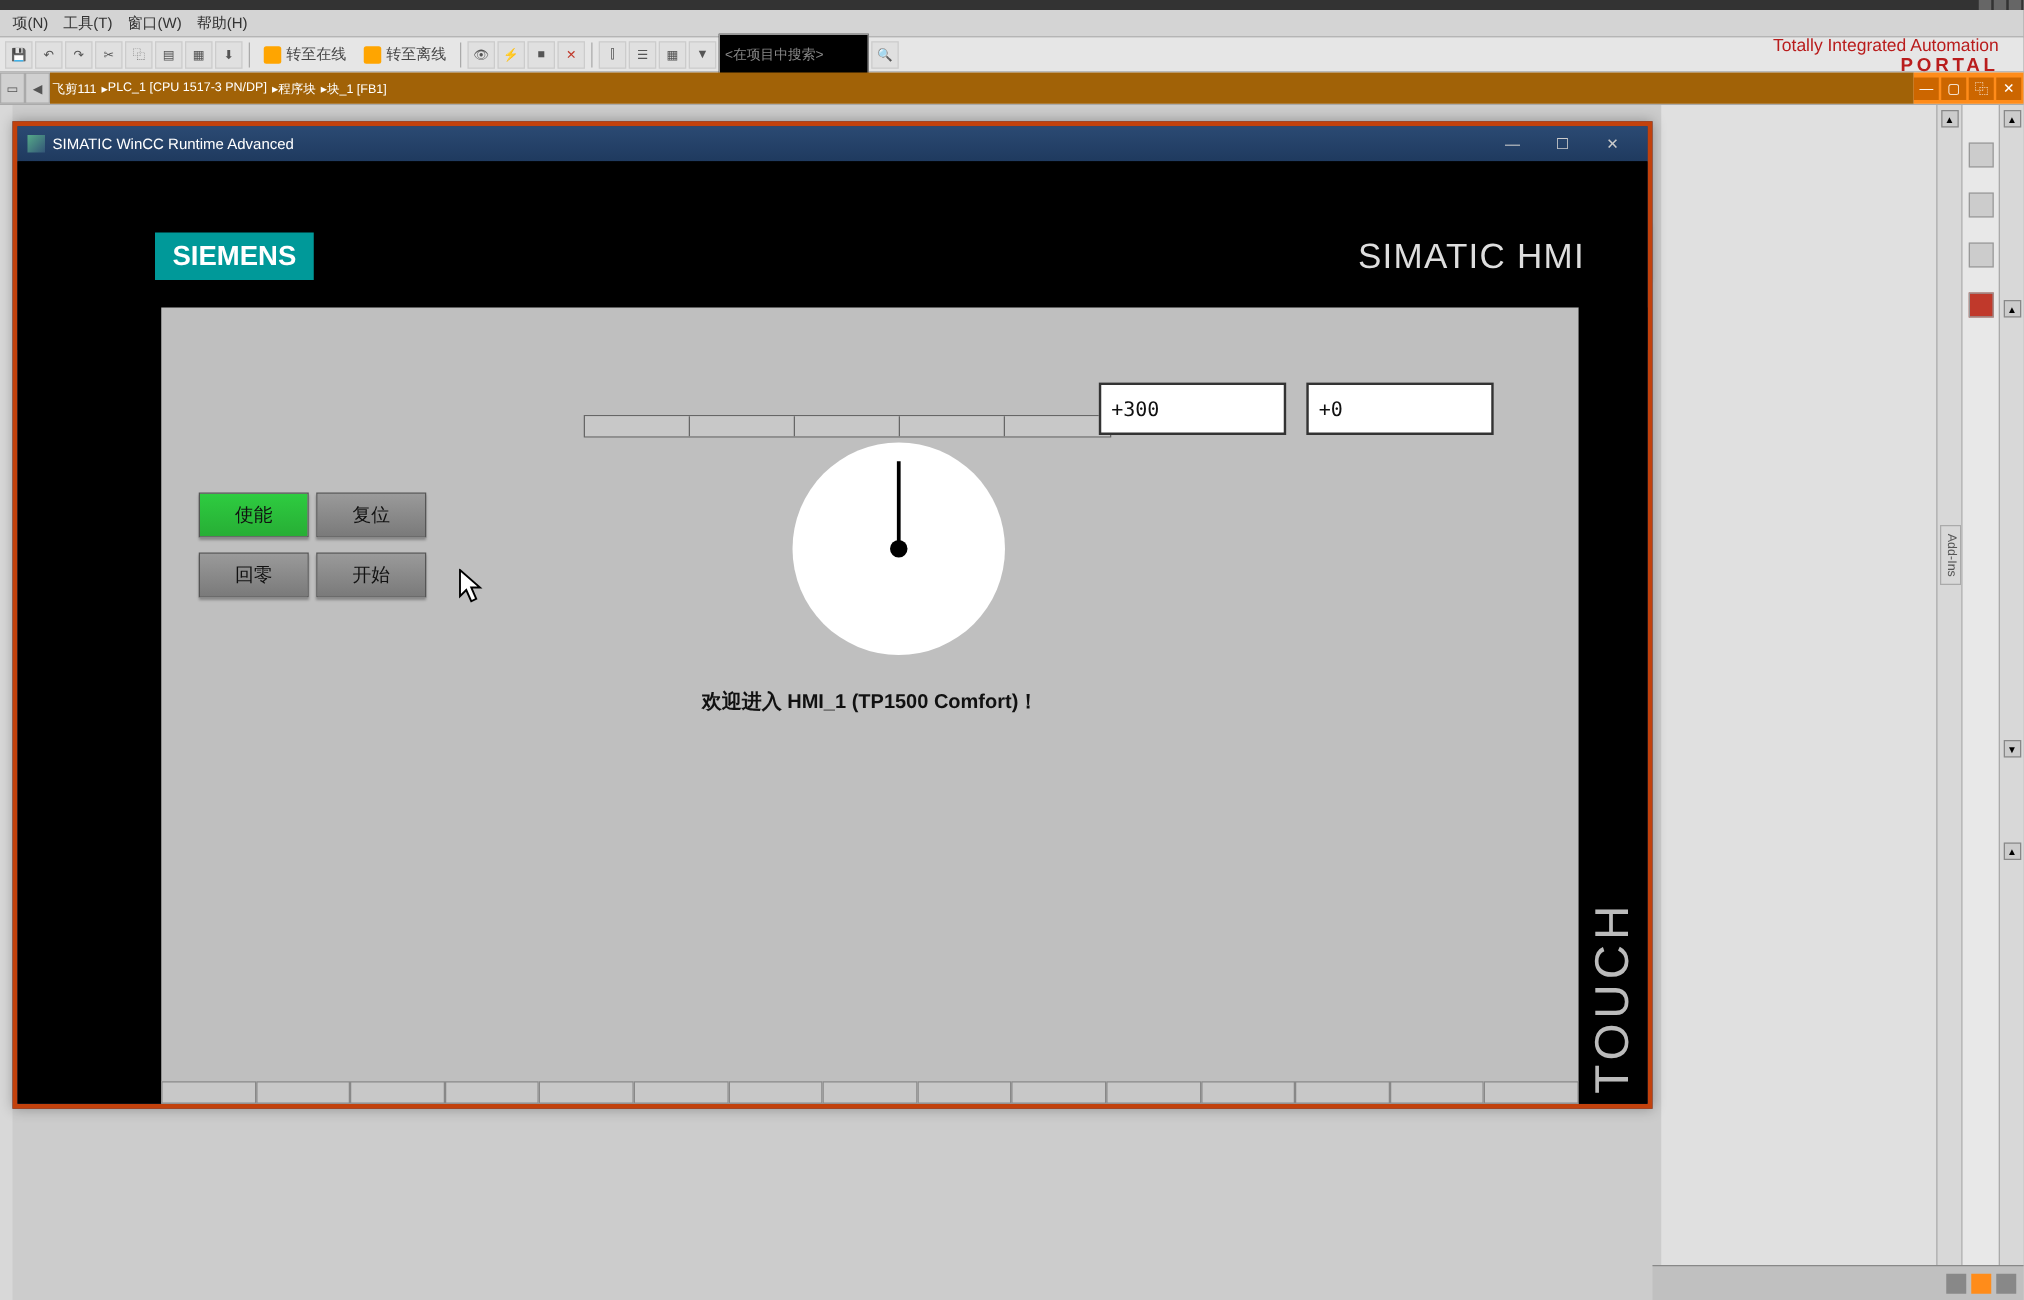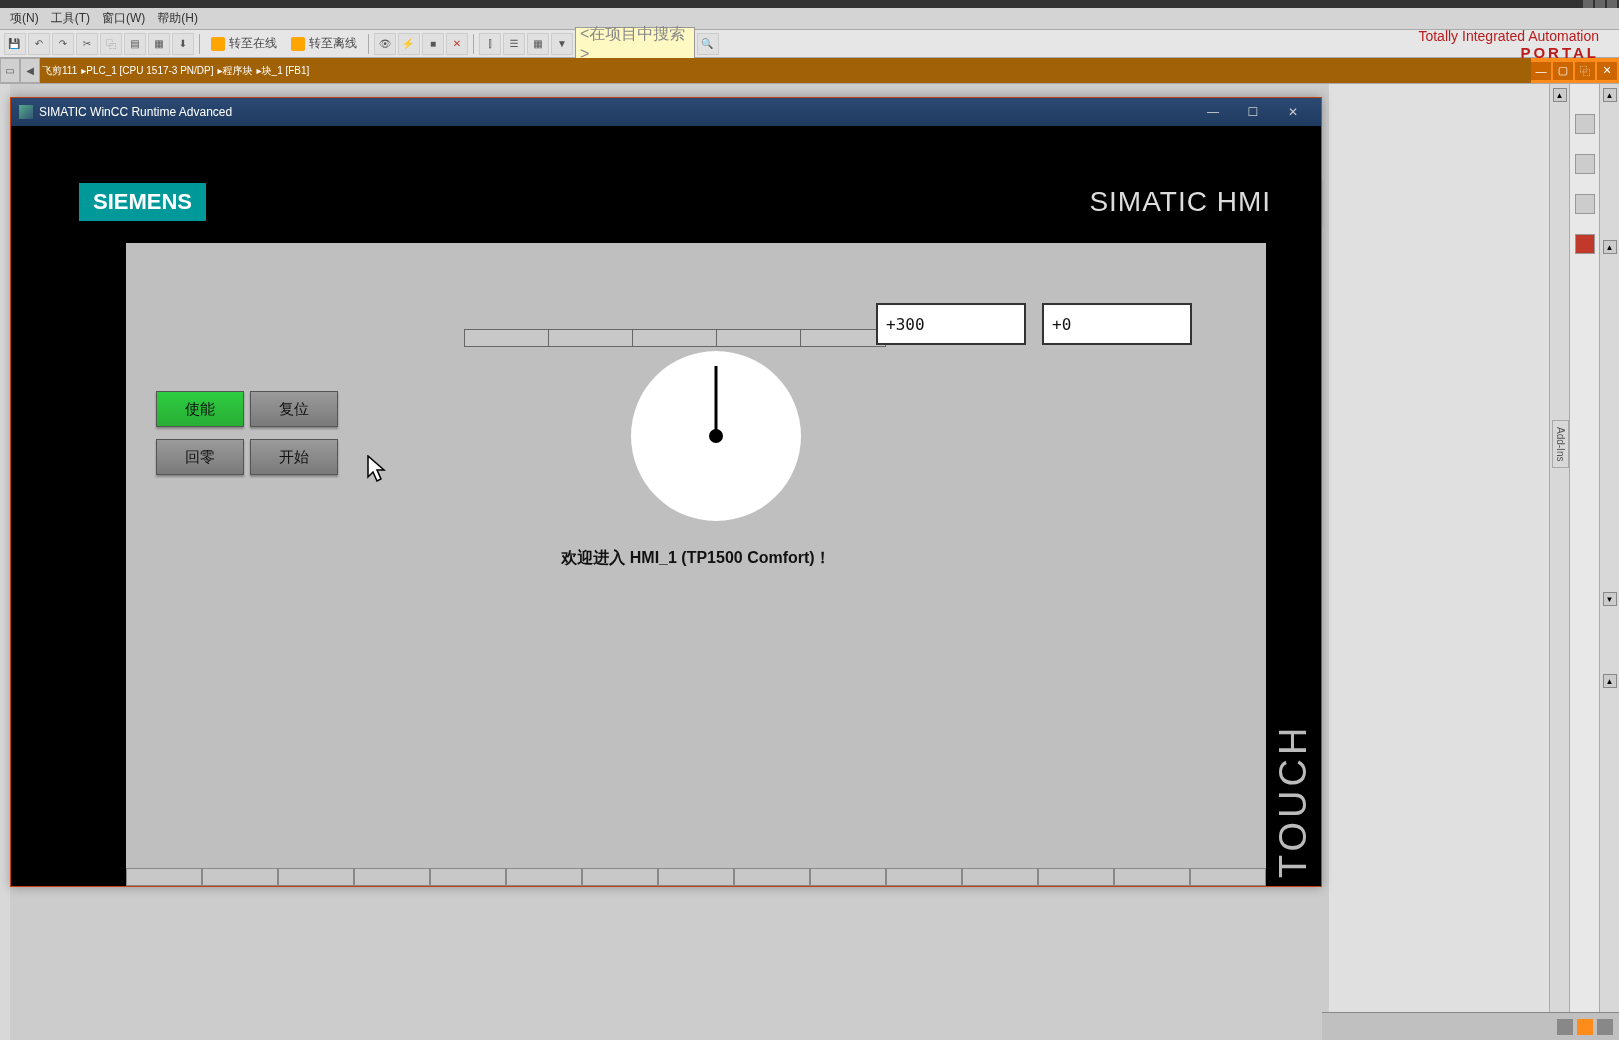--- a/index.html
+++ b/index.html
@@ -18,42 +18,42 @@
     .brand-area { position: absolute; right: 20px; top: 28px; text-align: right; color: #b91c1c; }
     .brand-area .line1 { font-size: 14px; }
     .brand-area .line2 { font-size: 15px; font-weight: bold; letter-spacing: 3px; }
     
     
     .toolbar { height: 28px; background: #e6e6e6; display: flex; align-items: center; padding: 0 4px; gap: 2px; border-bottom: 1px solid #aaa; }
     .toolbar .tbtn { width: 22px; height: 22px; background: #e0e0e0; border: 1px solid #ccc; display: flex; align-items: center; justify-content: center; font-size: 10px; color: #555; }
     .toolbar .sep { width: 1px; height: 20px; background: #aaa; margin: 0 3px; }
     .toolbar .link-btn { display: flex; align-items: center; gap: 4px; padding: 0 6px; height: 22px; font-size: 12px; color: #444; }
     .toolbar .link-btn .icon { width: 14px; height: 14px; }
-    .toolbar .search-box { height: 20px; width: 120px; border: 1px solid #999; background: #fef9c3; font-size: 16px; padding: 16px 4px; color: #888; display: flex; align-items: center; }
+    .toolbar .search-box { height: 20px; width: 120px; border: 1px solid #999; background: #000000; font-size: 11px; padding: 16px 4px; color: #888; display: flex; align-items: center; }
     
     
     .breadcrumb-wrap { height: 26px; background: #e6e6e6; display: flex; align-items: stretch; border-bottom: 1px solid #aaa; }
     .breadcrumb-wrap .bc-btn { width: 20px; background: #d0d0d0; border: 1px solid #aaa; display: flex; align-items: center; justify-content: center; font-size: 10px; color: #555; }
     .breadcrumb { flex: 1; background: #a16207; color: white; display: flex; align-items: center; padding: 0 2px; font-size: 10px; }
     .breadcrumb .bc-seg { margin-right: 4px; }
     .breadcrumb-wincontrols { display: flex; align-items: center; background: #ff8c1a; }
     .breadcrumb-wincontrols .wc { width: 20px; height: 18px; background: #cc6600; margin-right: 2px; color: white; font-size: 11px; display: flex; align-items: center; justify-content: center; }
     
     
-    .hmi-window { position: absolute; left: 10px; top: 97px; width: 1312px; height: 790px; background: #1f3a5f; border: 1px solid #c2410c; box-shadow: 0 0 10px rgba(0,0,0,0.3); }
+    .hmi-window { position: absolute; left: 10px; top: 97px; width: 1312px; height: 790px; background: #1f3a5f; border: 4px solid #c2410c; box-shadow: 0 0 10px rgba(0,0,0,0.3); }
     .hmi-titlebar { height: 28px; background: linear-gradient(to bottom, #2b4a73, #1f3a5f); display: flex; align-items: center; justify-content: space-between; padding: 0 8px; color: white; font-size: 12px; }
     .hmi-titlebar .title-left { display: flex; align-items: center; gap: 6px; }
     .hmi-titlebar .title-left .app-icon { width: 14px; height: 14px; background: linear-gradient(135deg,#5a8,#357); }
     .hmi-titlebar .win-controls { display: flex; gap: 0; }
     .hmi-titlebar .win-controls .wc { width: 40px; height: 22px; display: flex; align-items: center; justify-content: center; color: #ccc; font-size: 12px; }
     
     .hmi-content { position: relative; background: black; height: calc(100% - 28px); overflow: hidden; }
     
     
-    .hmi-header { height: 151px; background: black; display: flex; justify-content: space-between; align-items: center; padding: 0 50px 0 68px; }
+    .hmi-header { height: 151px; background: black; display: flex; justify-content: space-between; align-items: center; padding: 0 50px 0 110px; }
     .siemens-logo { background: #009999; color: white; padding: 6px 14px; font-size: 22px; font-weight: bold; letter-spacing: 0; }
     .simatic-label { color: #dddddd; font-size: 28px; letter-spacing: 1px; }
     
     
     .hmi-panel-wrap { position: absolute; top: 117px; bottom: 0; left: 0; right: 0; display: flex; }
     .hmi-panel { flex: 1; background: #bfbfbf; position: relative; margin-left: 115px; }
     .touch-label { width: 55px; background: black; color: #bbb; writing-mode: vertical-lr; text-orientation: sideways; transform: rotate(180deg); display: flex; align-items: center; justify-content: flex-start; font-size: 38px; font-weight: 300; letter-spacing: 4px; padding-top: 8px; }
     
     
     .hmi-buttons { position: absolute; left: 30px; top: 148px; display: grid; grid-template-columns: 88px 88px; gap: 12px 6px; }

